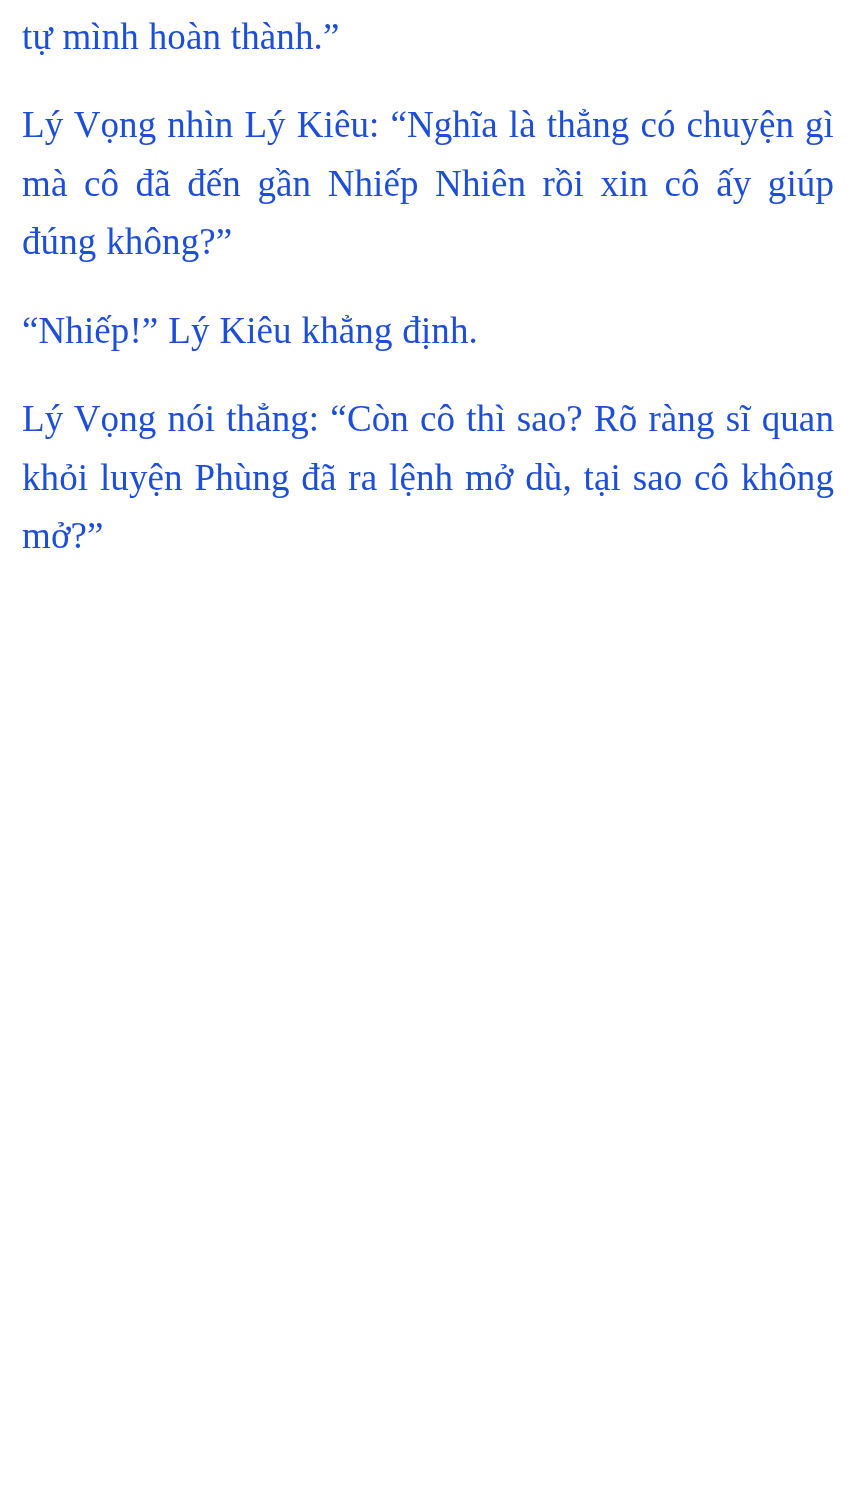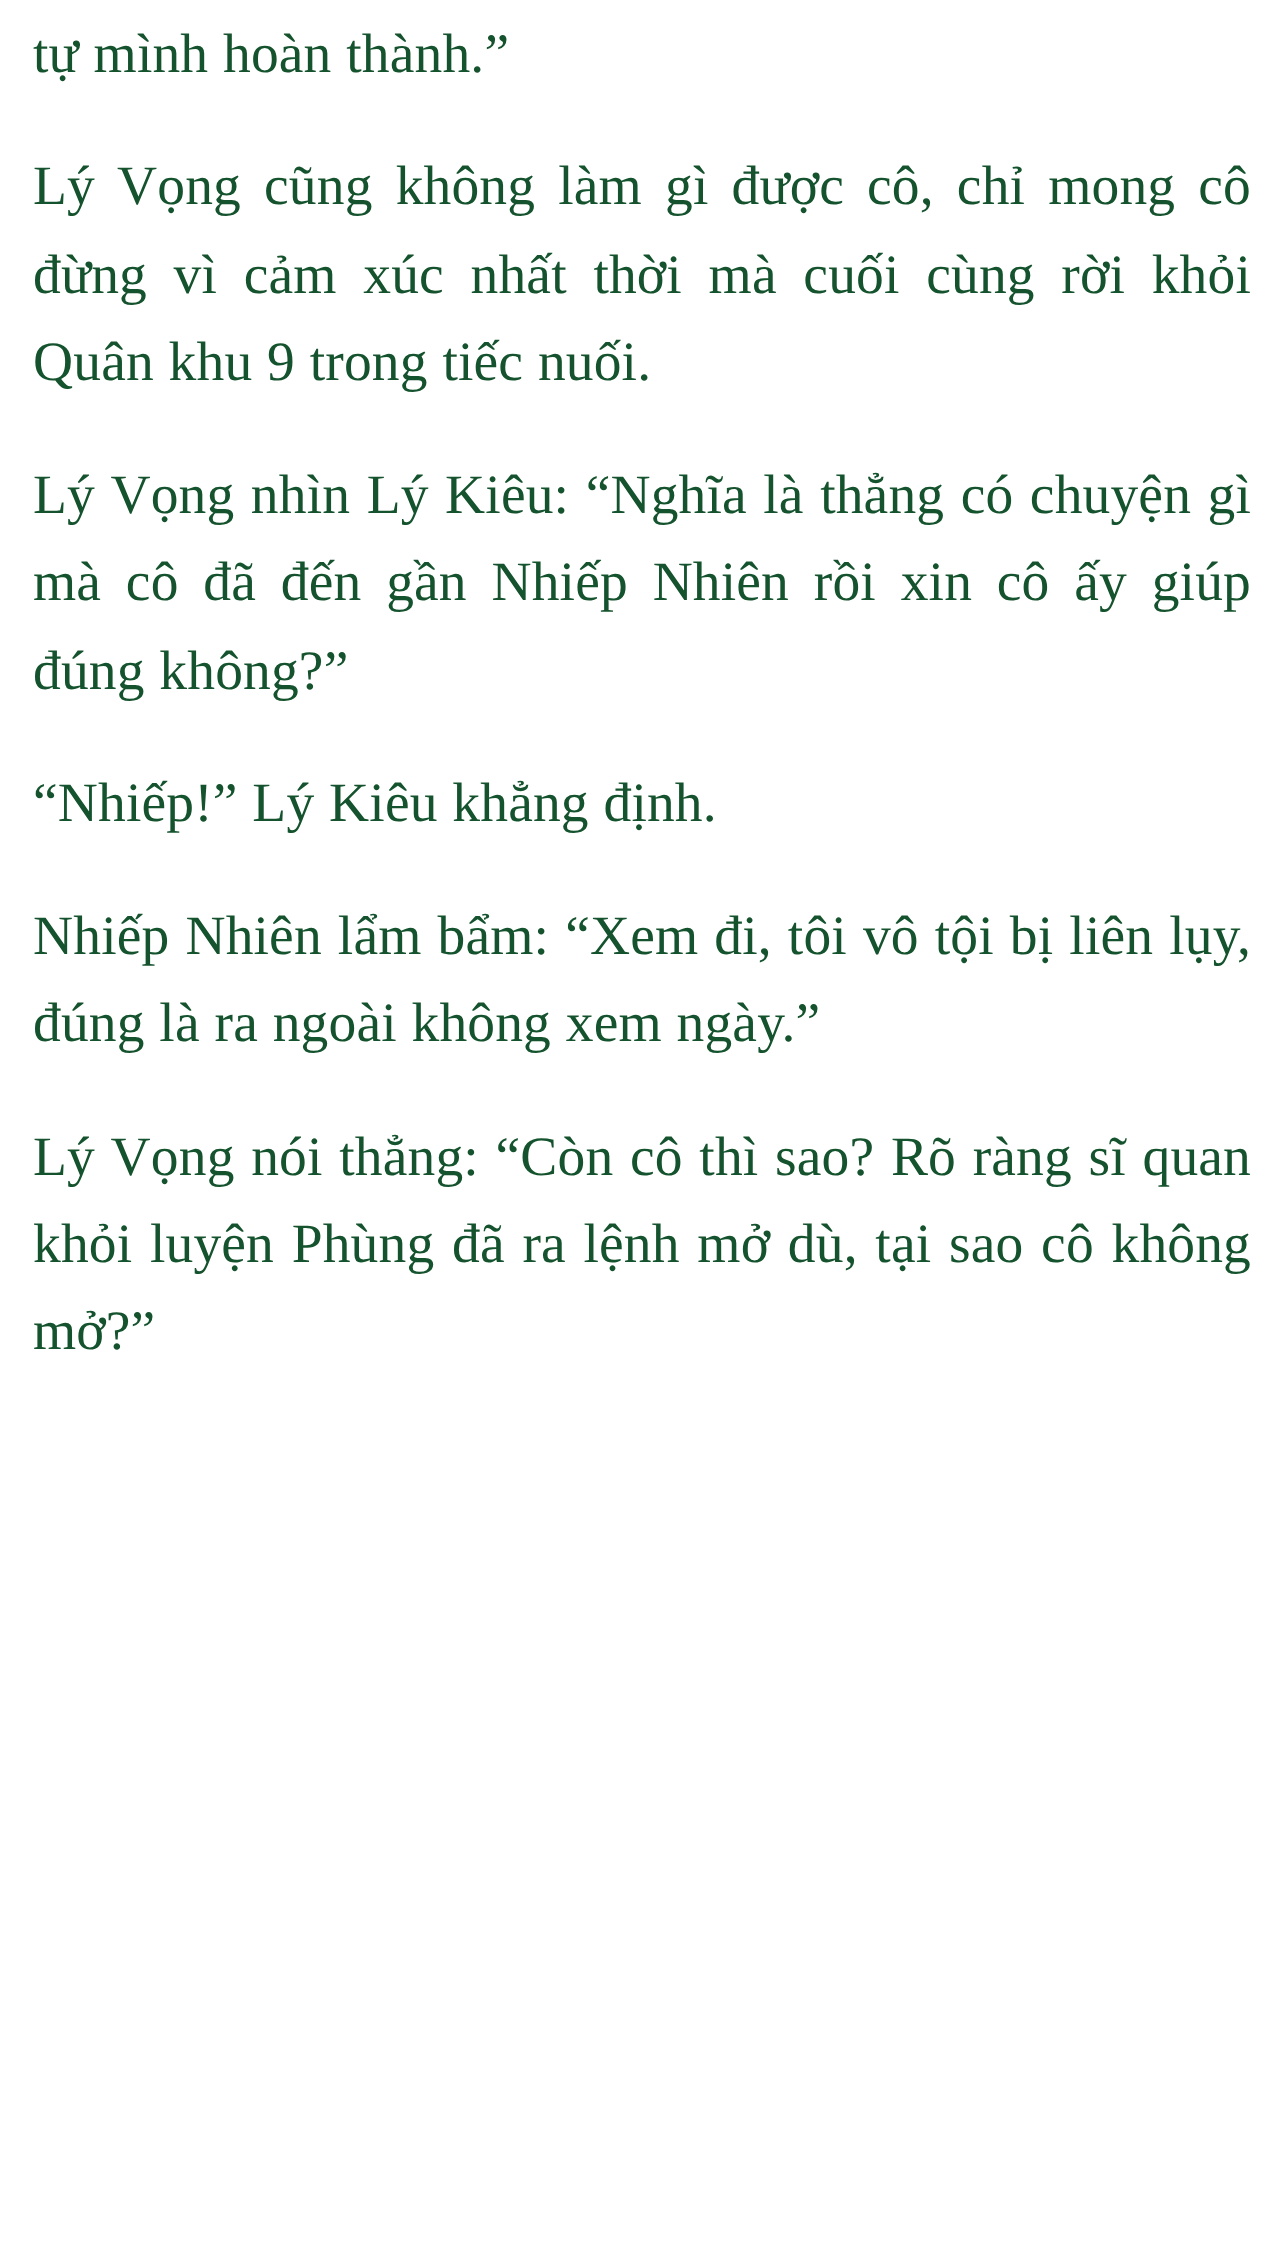--- a/index.html
+++ b/index.html
@@ -19,33 +19,31 @@
     padding: 0 22px;
     background: #ffffff;
   }
   .para {
     font-size: 37px;
     line-height: 1.58;
     margin: 0 0 30px 0;
     text-align: justify;
     text-justify: inter-word;
     letter-spacing: 0.1px;
-    color: #14532d;
+    color: #1d4ed8;
     word-spacing: 0.5px;
   }
   .para.first {
     margin-top: 8px;
   }
   .para.nojustify {
     text-align: left;
   }
 </style>
 </head>
 <body>
 
 <div class="reader">
   <p class="para first nojustify">tự mình hoàn thành.”</p>
-  <p class="para">Lý Vọng cũng không làm gì được cô, chỉ mong cô đừng vì cảm xúc nhất thời mà cuối cùng rời khỏi Quân khu 9 trong tiếc nuối.</p>
   <p class="para">Lý Vọng nhìn Lý Kiêu: “Nghĩa là thẳng có chuyện gì mà cô đã đến gần Nhiếp Nhiên rồi xin cô ấy giúp đúng không?”</p>
   <p class="para nojustify">“Nhiếp!” Lý Kiêu khẳng định.</p>
-  <p class="para">Nhiếp Nhiên lẩm bẩm: “Xem đi, tôi vô tội bị liên lụy, đúng là ra ngoài không xem ngày.”</p>
   <p class="para">Lý Vọng nói thẳng: “Còn cô thì sao? Rõ ràng sĩ quan khỏi luyện Phùng đã ra lệnh mở dù, tại sao cô không mở?”</p>
 </div>
 
 </body></html>

